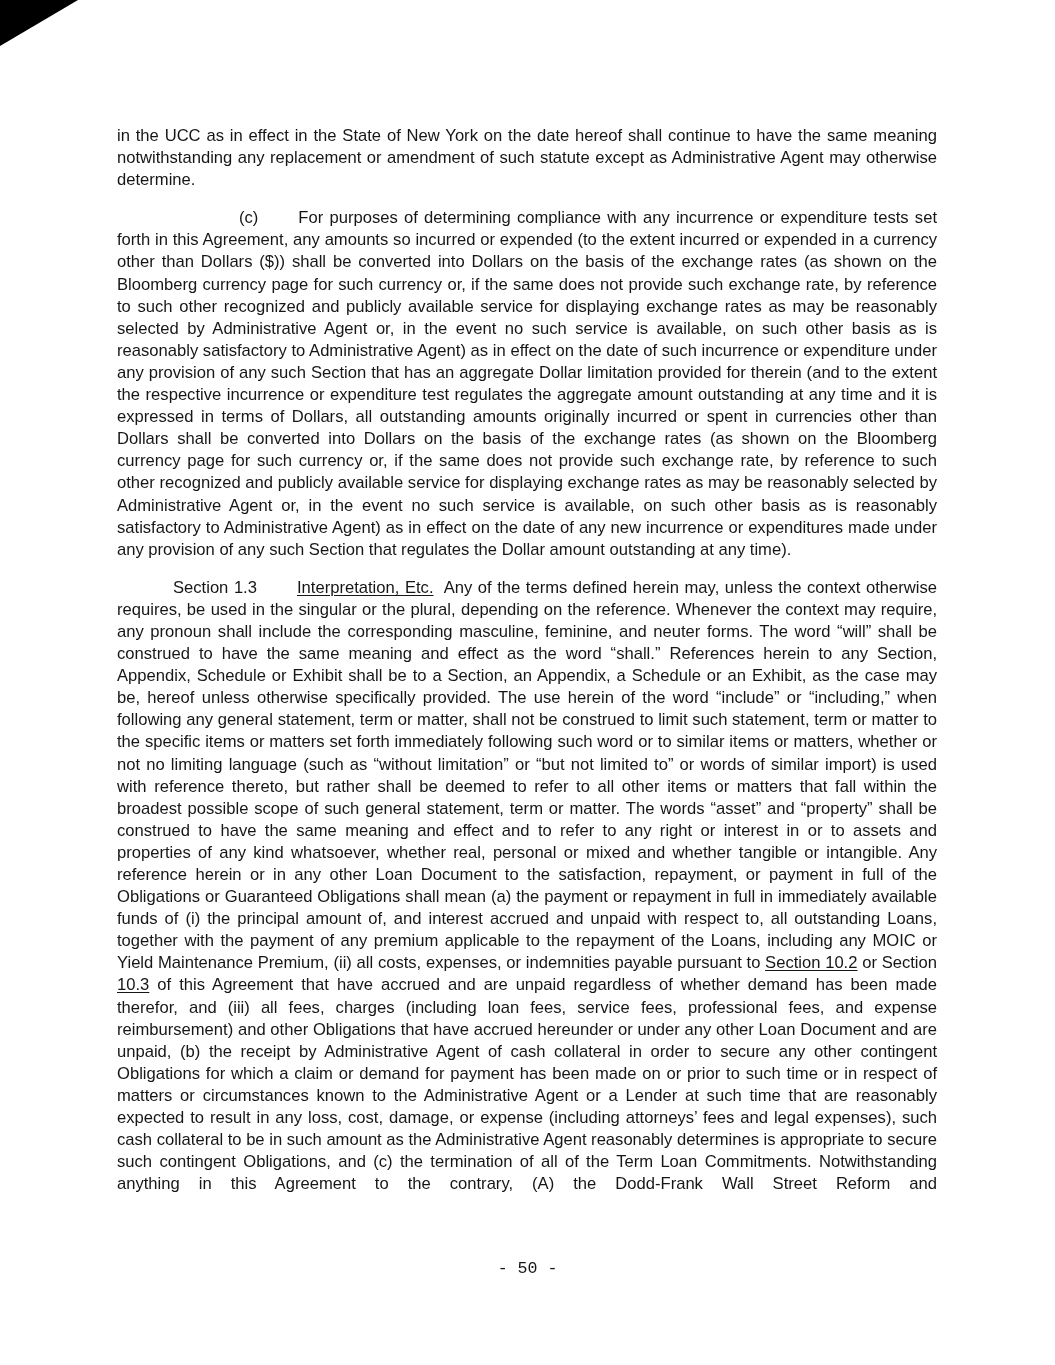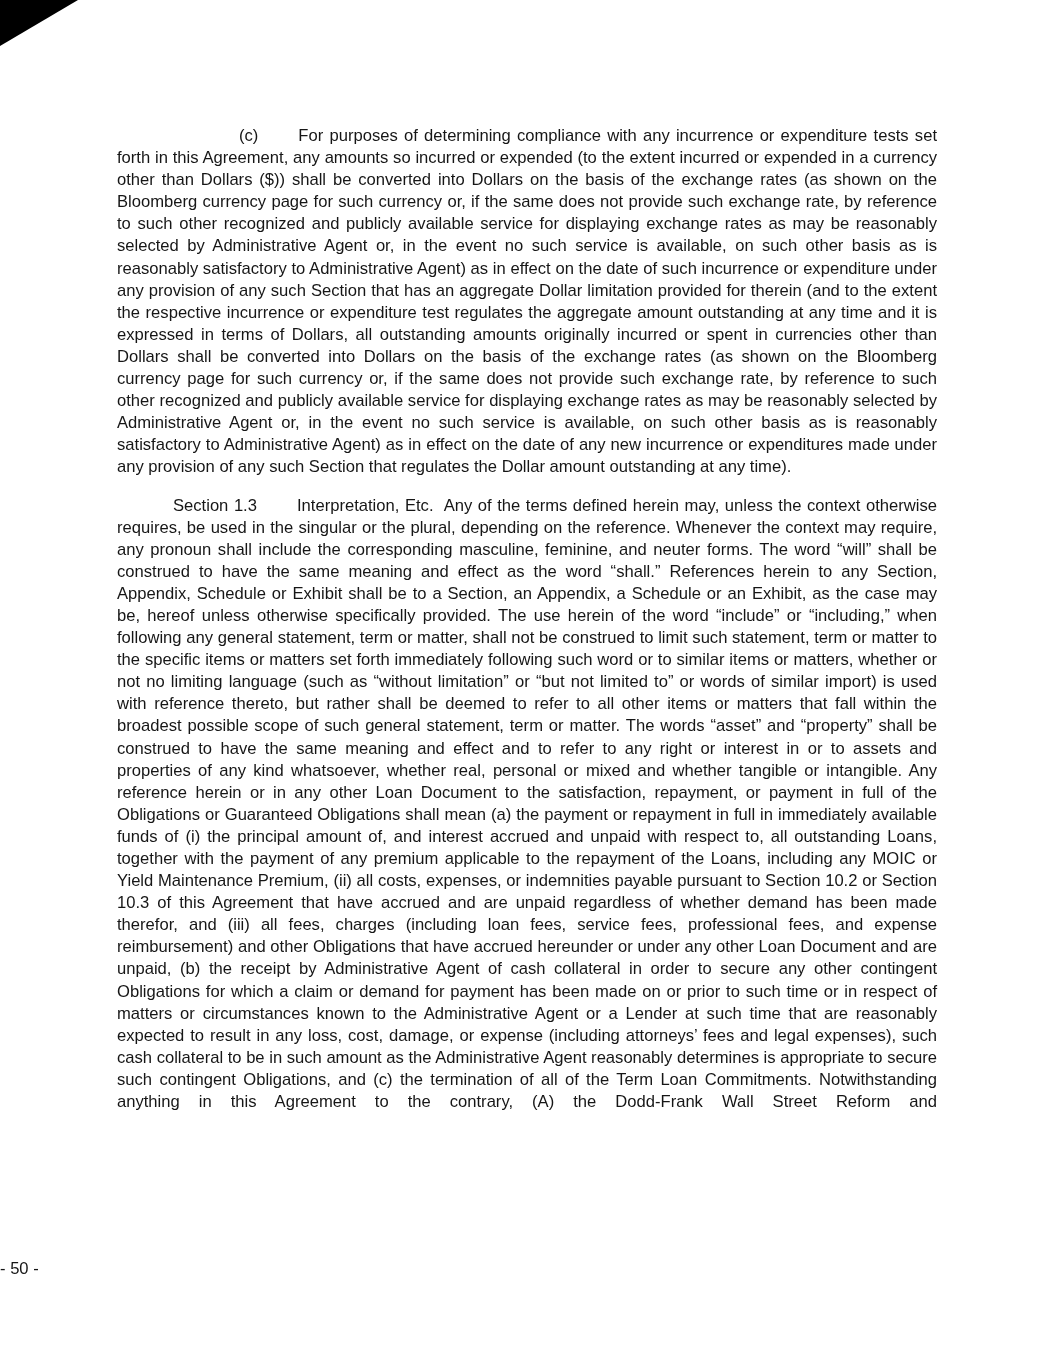--- a/index.html
+++ b/index.html
@@ -43,36 +43,40 @@
   }
   .para-body { text-indent: 0; }
   .para-clause { text-indent: 122px; }
   .para-section { text-indent: 56px; }
   .continues { text-align-last: justify; }
   .tab {
     display: inline-block;
     width: 40px;
   }
   .u {
+    text-decoration: underline;
     text-underline-offset: 2px;
   }
   .page-number {
     position: absolute;
     left: 0;
     top: 1258px;
     width: 100%;
+    text-align: center;
     font-size: 16.6px;
     line-height: 22px;
+    font-family: Liberation Mono, monospace;
   }
 </style>
 </head>
 <body>
 
 <div class="page">
   <div class="corner-artifact"></div>
   <main class="text-block">
     <div>
+        <p class="para para-body"><span>in the UCC as in effect in the State of New York on the date hereof shall continue to have the same meaning notwithstanding any replacement or amendment of such statute except as Administrative Agent may otherwise determine.</span></p>
         <p class="para para-clause"><span>(c)</span><span class="tab"></span><span>For purposes of determining compliance with any incurrence or expenditure tests set forth in this Agreement, any amounts so incurred or expended (to the extent incurred or expended in a currency other than Dollars ($)) shall be converted into Dollars on the basis of the exchange rates (as shown on the Bloomberg currency page for such currency or, if the same does not provide such exchange rate, by reference to such other recognized and publicly available service for displaying exchange rates as may be reasonably selected by Administrative Agent or, in the event no such service is available, on such other basis as is reasonably satisfactory to Administrative Agent) as in effect on the date of such incurrence or expenditure under any provision of any such Section that has an aggregate Dollar limitation provided for therein (and to the extent the respective incurrence or expenditure test regulates the aggregate amount outstanding at any time and it is expressed in terms of Dollars, all outstanding amounts originally incurred or spent in currencies other than Dollars shall be converted into Dollars on the basis of the exchange rates (as shown on the Bloomberg currency page for such currency or, if the same does not provide such exchange rate, by reference to such other recognized and publicly available service for displaying exchange rates as may be reasonably selected by Administrative Agent or, in the event no such service is available, on such other basis as is reasonably satisfactory to Administrative Agent) as in effect on the date of any new incurrence or expenditures made under any provision of any such Section that regulates the Dollar amount outstanding at any time).</span></p>
         <p class="para para-section continues"><span>Section 1.3</span><span class="tab"></span><span class="u">Interpretation, Etc.</span><span>&nbsp; Any of the terms defined herein may, unless the context otherwise requires, be used in the singular or the plural, depending on the reference.  Whenever the context may require, any pronoun shall include the corresponding masculine, feminine, and neuter forms.  The word “will” shall be construed to have the same meaning and effect as the word “shall.”  References herein to any Section, Appendix, Schedule or Exhibit shall be to a Section, an Appendix, a Schedule or an Exhibit, as the case may be, hereof unless otherwise specifically provided.  The use herein of the word “include” or “including,” when following any general statement, term or matter, shall not be construed to limit such statement, term or matter to the specific items or matters set forth immediately following such word or to similar items or matters, whether or not no limiting language (such as “without limitation” or “but not limited to” or words of similar import) is used with reference thereto, but rather shall be deemed to refer to all other items or matters that fall within the broadest possible scope of such general statement, term or matter.  The words “asset” and “property” shall be construed to have the same meaning and effect and to refer to any right or interest in or to assets and properties of any kind whatsoever, whether real, personal or mixed and whether tangible or intangible.  Any reference herein or in any other Loan Document to the satisfaction, repayment, or payment in full of the Obligations or Guaranteed Obligations shall mean (a) the payment or repayment in full in immediately available funds of (i) the principal amount of, and interest accrued and unpaid with respect to, all outstanding Loans, together with the payment of any premium applicable to the repayment of the Loans, including any MOIC or Yield Maintenance Premium, (ii) all costs, expenses, or indemnities payable pursuant to </span><span class="u">Section 10.2</span><span> or Section </span><span class="u">10.3</span><span> of this Agreement that have accrued and are unpaid regardless of whether demand has been made therefor, and (iii) all fees, charges (including loan fees, service fees, professional fees, and expense reimbursement) and other Obligations that have accrued hereunder or under any other Loan Document and are unpaid, (b) the receipt by Administrative Agent of cash collateral in order to secure any other contingent Obligations for which a claim or demand for payment has been made on or prior to such time or in respect of matters or circumstances known to the Administrative Agent or a Lender at such time that are reasonably expected to result in any loss, cost, damage, or expense (including attorneys’ fees and legal expenses), such cash collateral to be in such amount as the Administrative Agent reasonably determines is appropriate to secure such contingent Obligations, and (c) the termination of all of the Term Loan Commitments.  Notwithstanding anything in this Agreement to the contrary, (A) the Dodd-Frank Wall Street Reform and</span></p>
       </div>
   </main>
   <footer class="page-number">- 50 -</footer>
 </div>
 
 </body></html>

